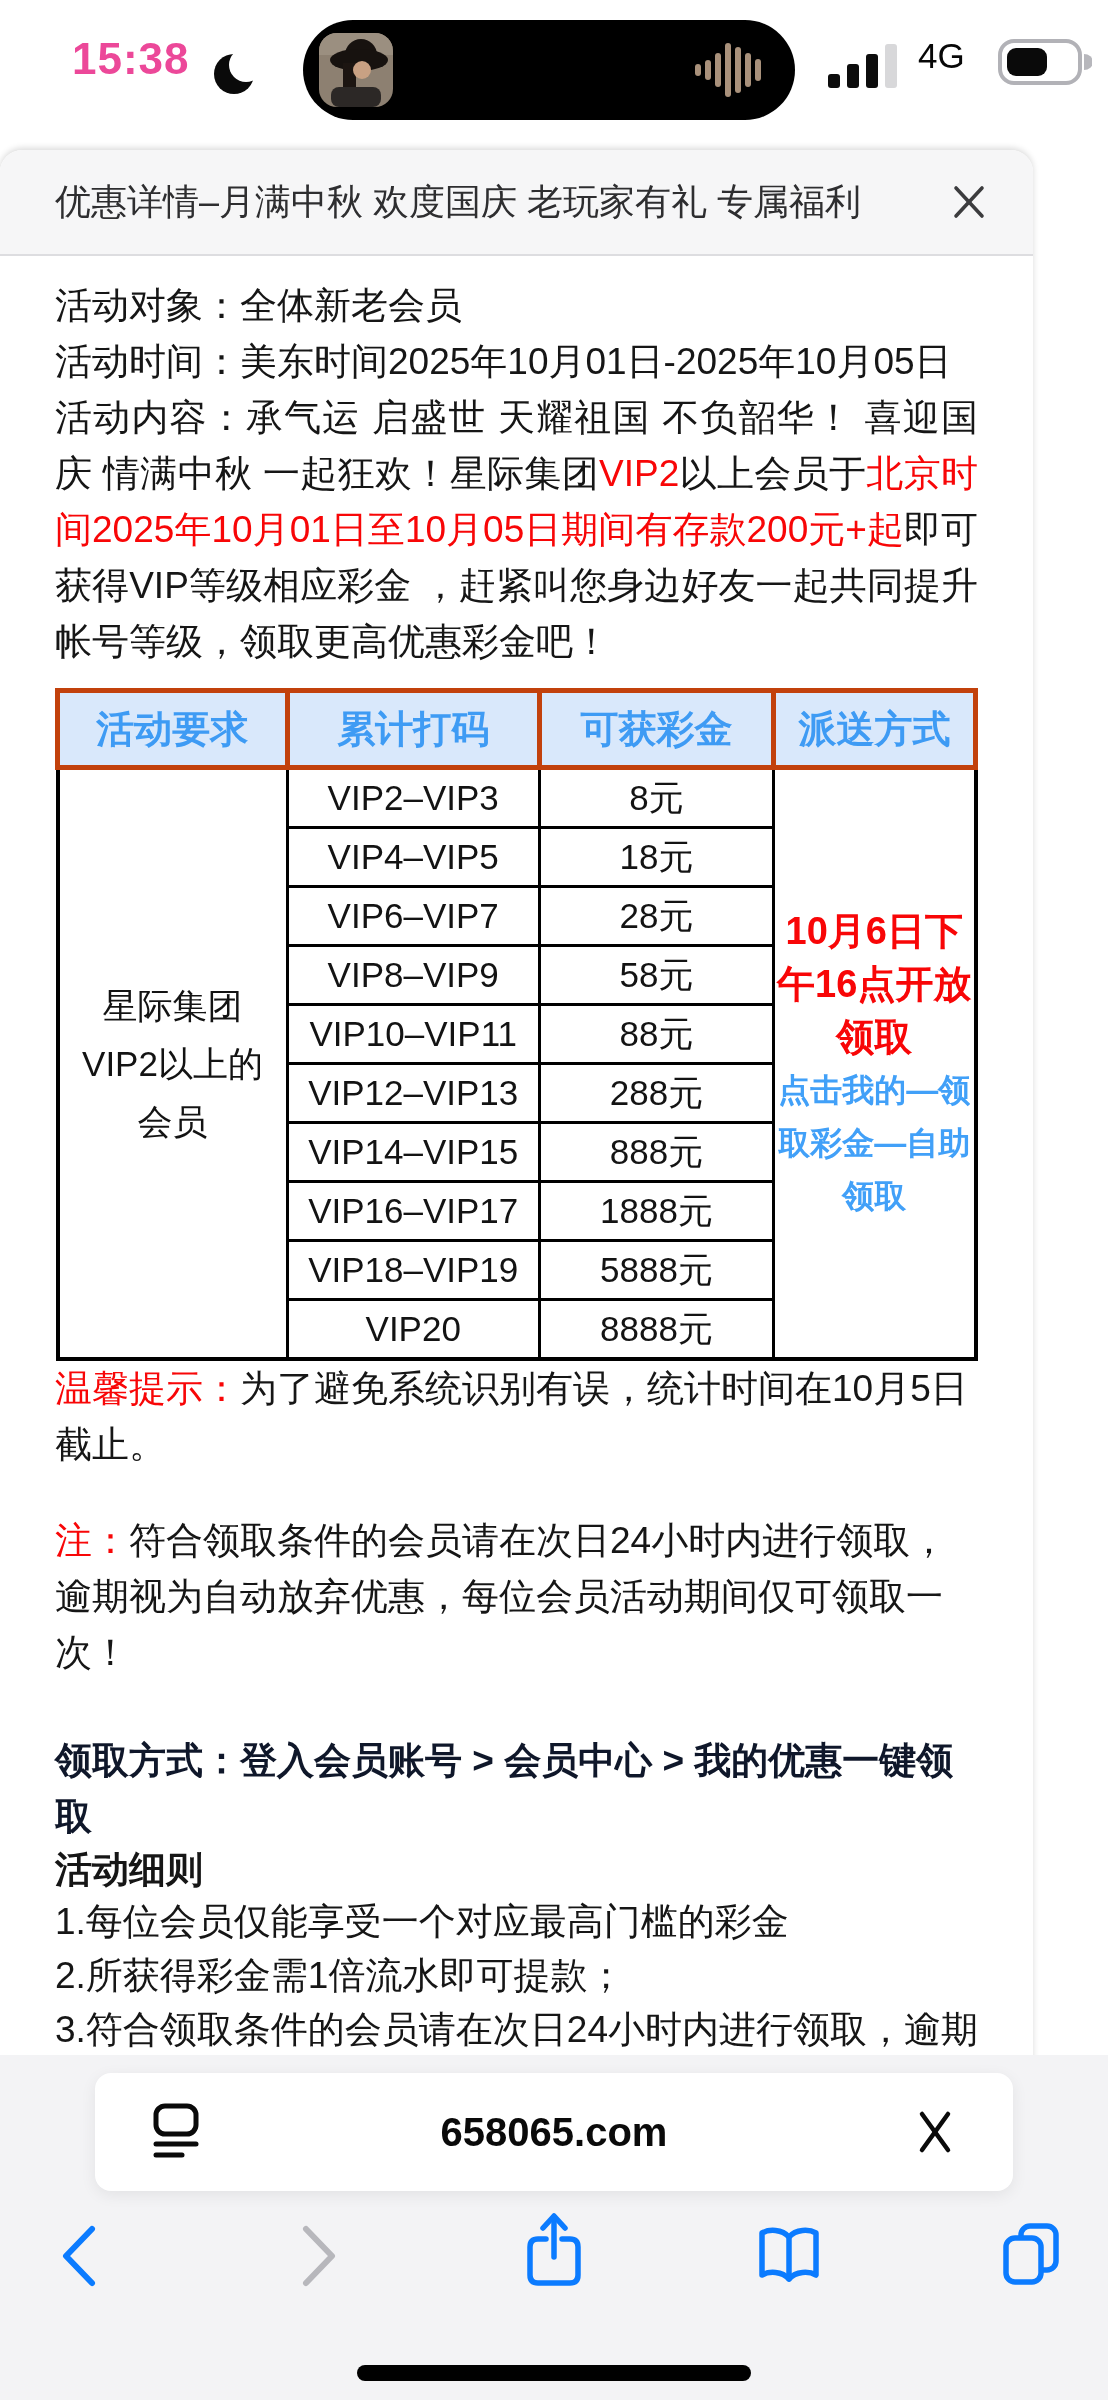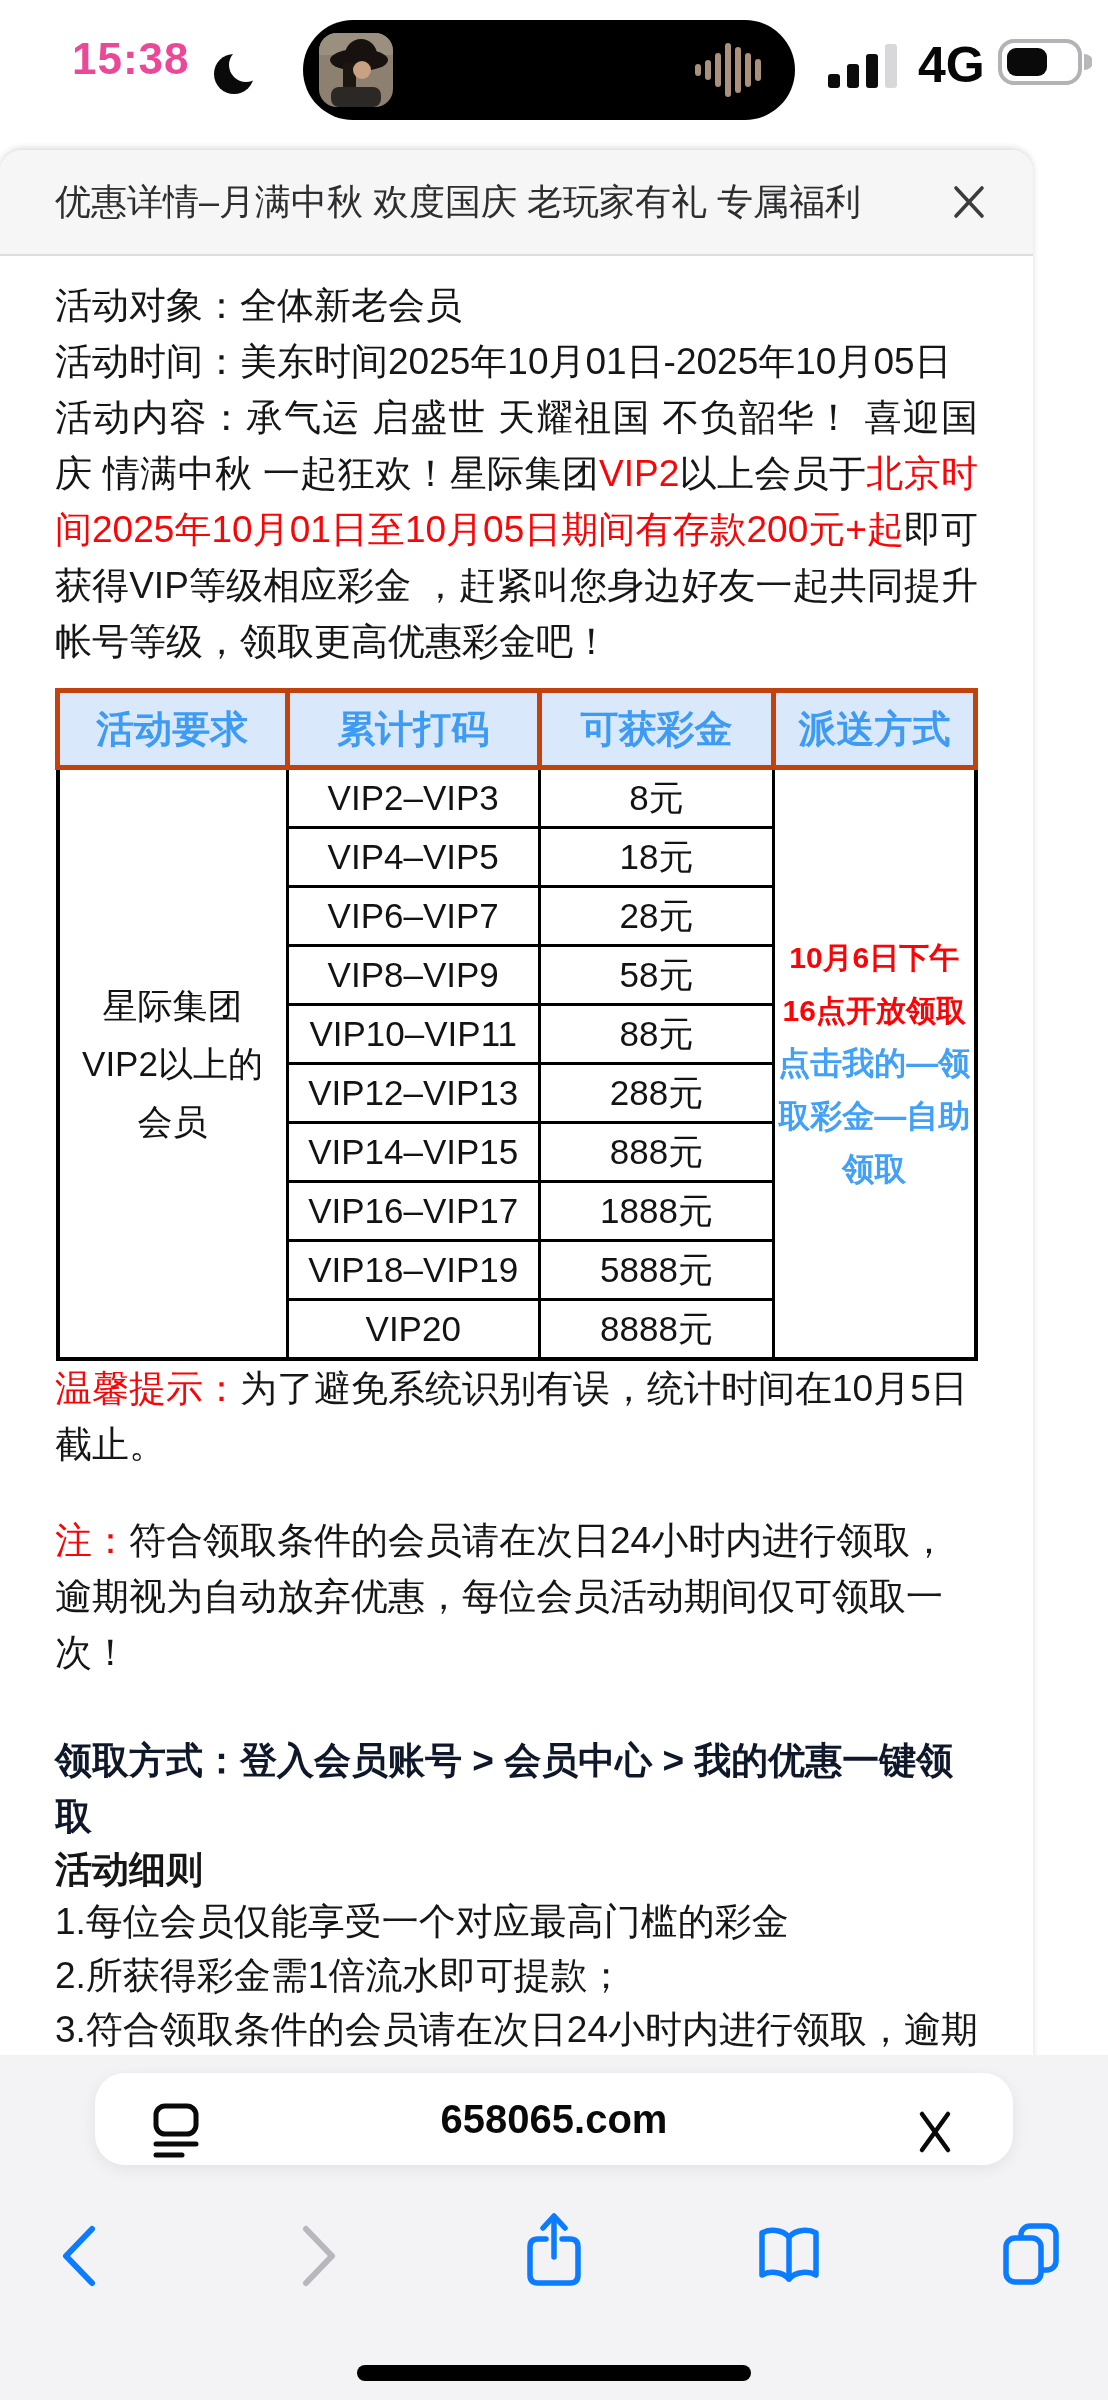--- a/index.html
+++ b/index.html
@@ -6,21 +6,21 @@
   body{font-family:"Liberation Sans","DejaVu Sans",sans-serif;background:#fff;}
   #root{position:relative;width:1108px;height:2400px;background:#fff;overflow:hidden;}
 
   
   .time{position:absolute;left:72px;top:34px;font-size:44px;font-weight:700;color:#ec4899;letter-spacing:1px;}
   .moon{position:absolute;left:213px;top:50px;}
   .island{position:absolute;left:303px;top:20px;width:492px;height:100px;background:#000;border-radius:52px;}
   .album{position:absolute;left:16px;top:13px;width:74px;height:74px;border-radius:18px;overflow:hidden;}
   .wave{position:absolute;right:30px;top:18px;}
   .sig{position:absolute;left:828px;top:40px;}
-  .net{position:absolute;left:918px;top:36px;font-size:50px;font-weight:700;color:#070707;}
+  .net{position:absolute;left:918px;top:36px;font-size:35px;font-weight:400;color:#070707;}
   .batt{position:absolute;left:998px;top:38px;}
 
   
   .sheet{position:absolute;left:0;top:150px;width:1033px;height:2250px;background:#fff;
          border-radius:22px 22px 0 0;box-shadow:0 -2px 6px rgba(0,0,0,.15);}
   .sheet-header{position:relative;height:104px;background:#f6f6f7;border-radius:22px 22px 0 0;
                 border-bottom:2px solid #dddde0;}
   .sheet-title{position:absolute;left:55px;top:50%;transform:translateY(-50%);font-size:36px;color:#2e2e30;white-space:nowrap;}
   .sheet-close{position:absolute;right:44px;top:50%;transform:translateY(-50%);cursor:pointer;}
 
@@ -29,32 +29,32 @@
   .red{color:#f80607;}
   .para{text-align:justify;}
 
   table.promo{margin-top:18px;border-collapse:collapse;width:100%;text-align:center;
               border:4px solid #000;table-layout:fixed;}
   table.promo th{background:#d9e8fb;color:#3e9bf4;font-weight:700;font-size:38px;height:72px;
                  border:5px solid #c2410c;padding:0;}
   table.promo td{border:3px solid #000;padding:0;height:45px;font-size:35px;color:#131313;}
   td.req{font-size:38px;line-height:58px;}
   td.delivery{vertical-align:middle;padding:0 6px;}
-  .delivery-red{color:#f80607;font-weight:700;font-size:30px;line-height:53px;}
+  .delivery-red{color:#f80607;font-weight:700;font-size:38px;line-height:53px;}
   .delivery-blue{color:#41a0f8;font-weight:700;font-size:32px;line-height:53px;}
 
   .tip{}
   .note{margin-top:40px;}
   .claim{margin-top:52px;color:#0f172a;font-weight:700;}
   .rules-title{font-weight:700;line-height:50px;}
   .rules{line-height:54px;}
 
   
   .bottom-bar{position:absolute;left:0;top:2055px;width:1108px;height:345px;background:#f3f3f5;}
-  .url-pill{position:absolute;left:95px;top:18px;width:918px;height:92px;background:#fff;border-radius:30px;
+  .url-pill{position:absolute;left:95px;top:18px;width:918px;height:118px;background:#fff;border-radius:16px;
             box-shadow:0 4px 16px rgba(0,0,0,.07);}
   .page-icon{position:absolute;left:58px;top:30px;}
   .url-text{position:absolute;left:0;width:100%;top:50%;transform:translateY(-50%);text-align:center;
             font-size:40px;font-weight:600;color:#0a0a0a;}
   .url-close{position:absolute;right:56px;top:36px;cursor:pointer;}
   .tool{position:absolute;cursor:pointer;}
   .home-indicator{position:absolute;left:357px;top:310px;width:394px;height:16px;border-radius:9px;background:#000;}
 </style>
 </head>
 <body>

